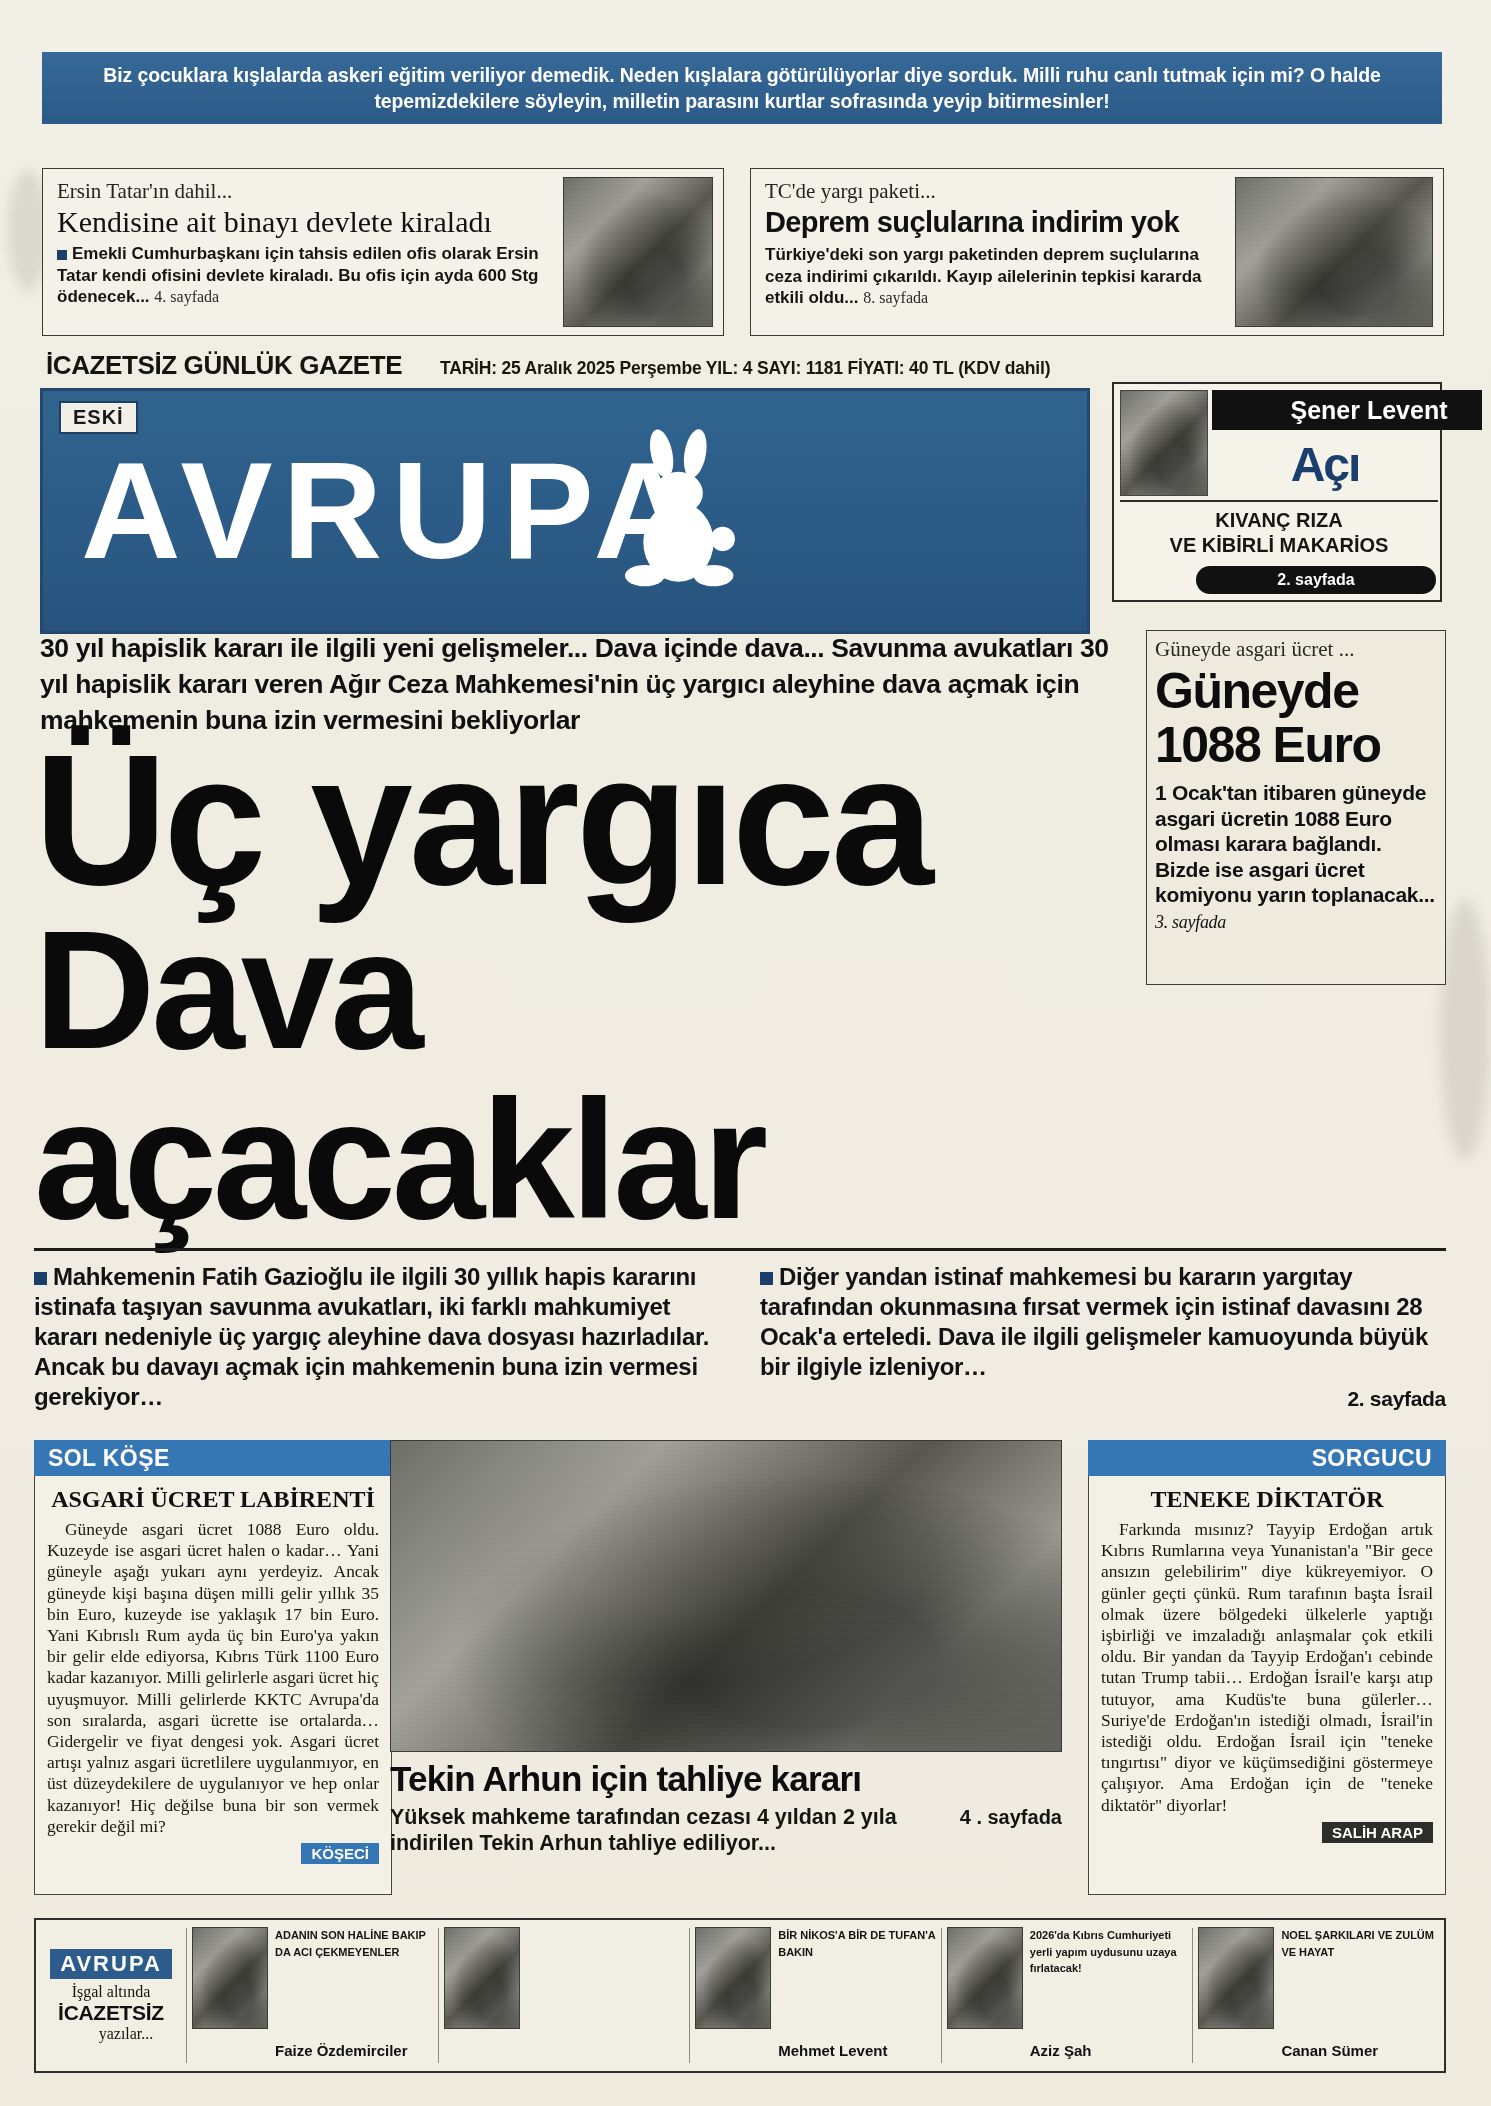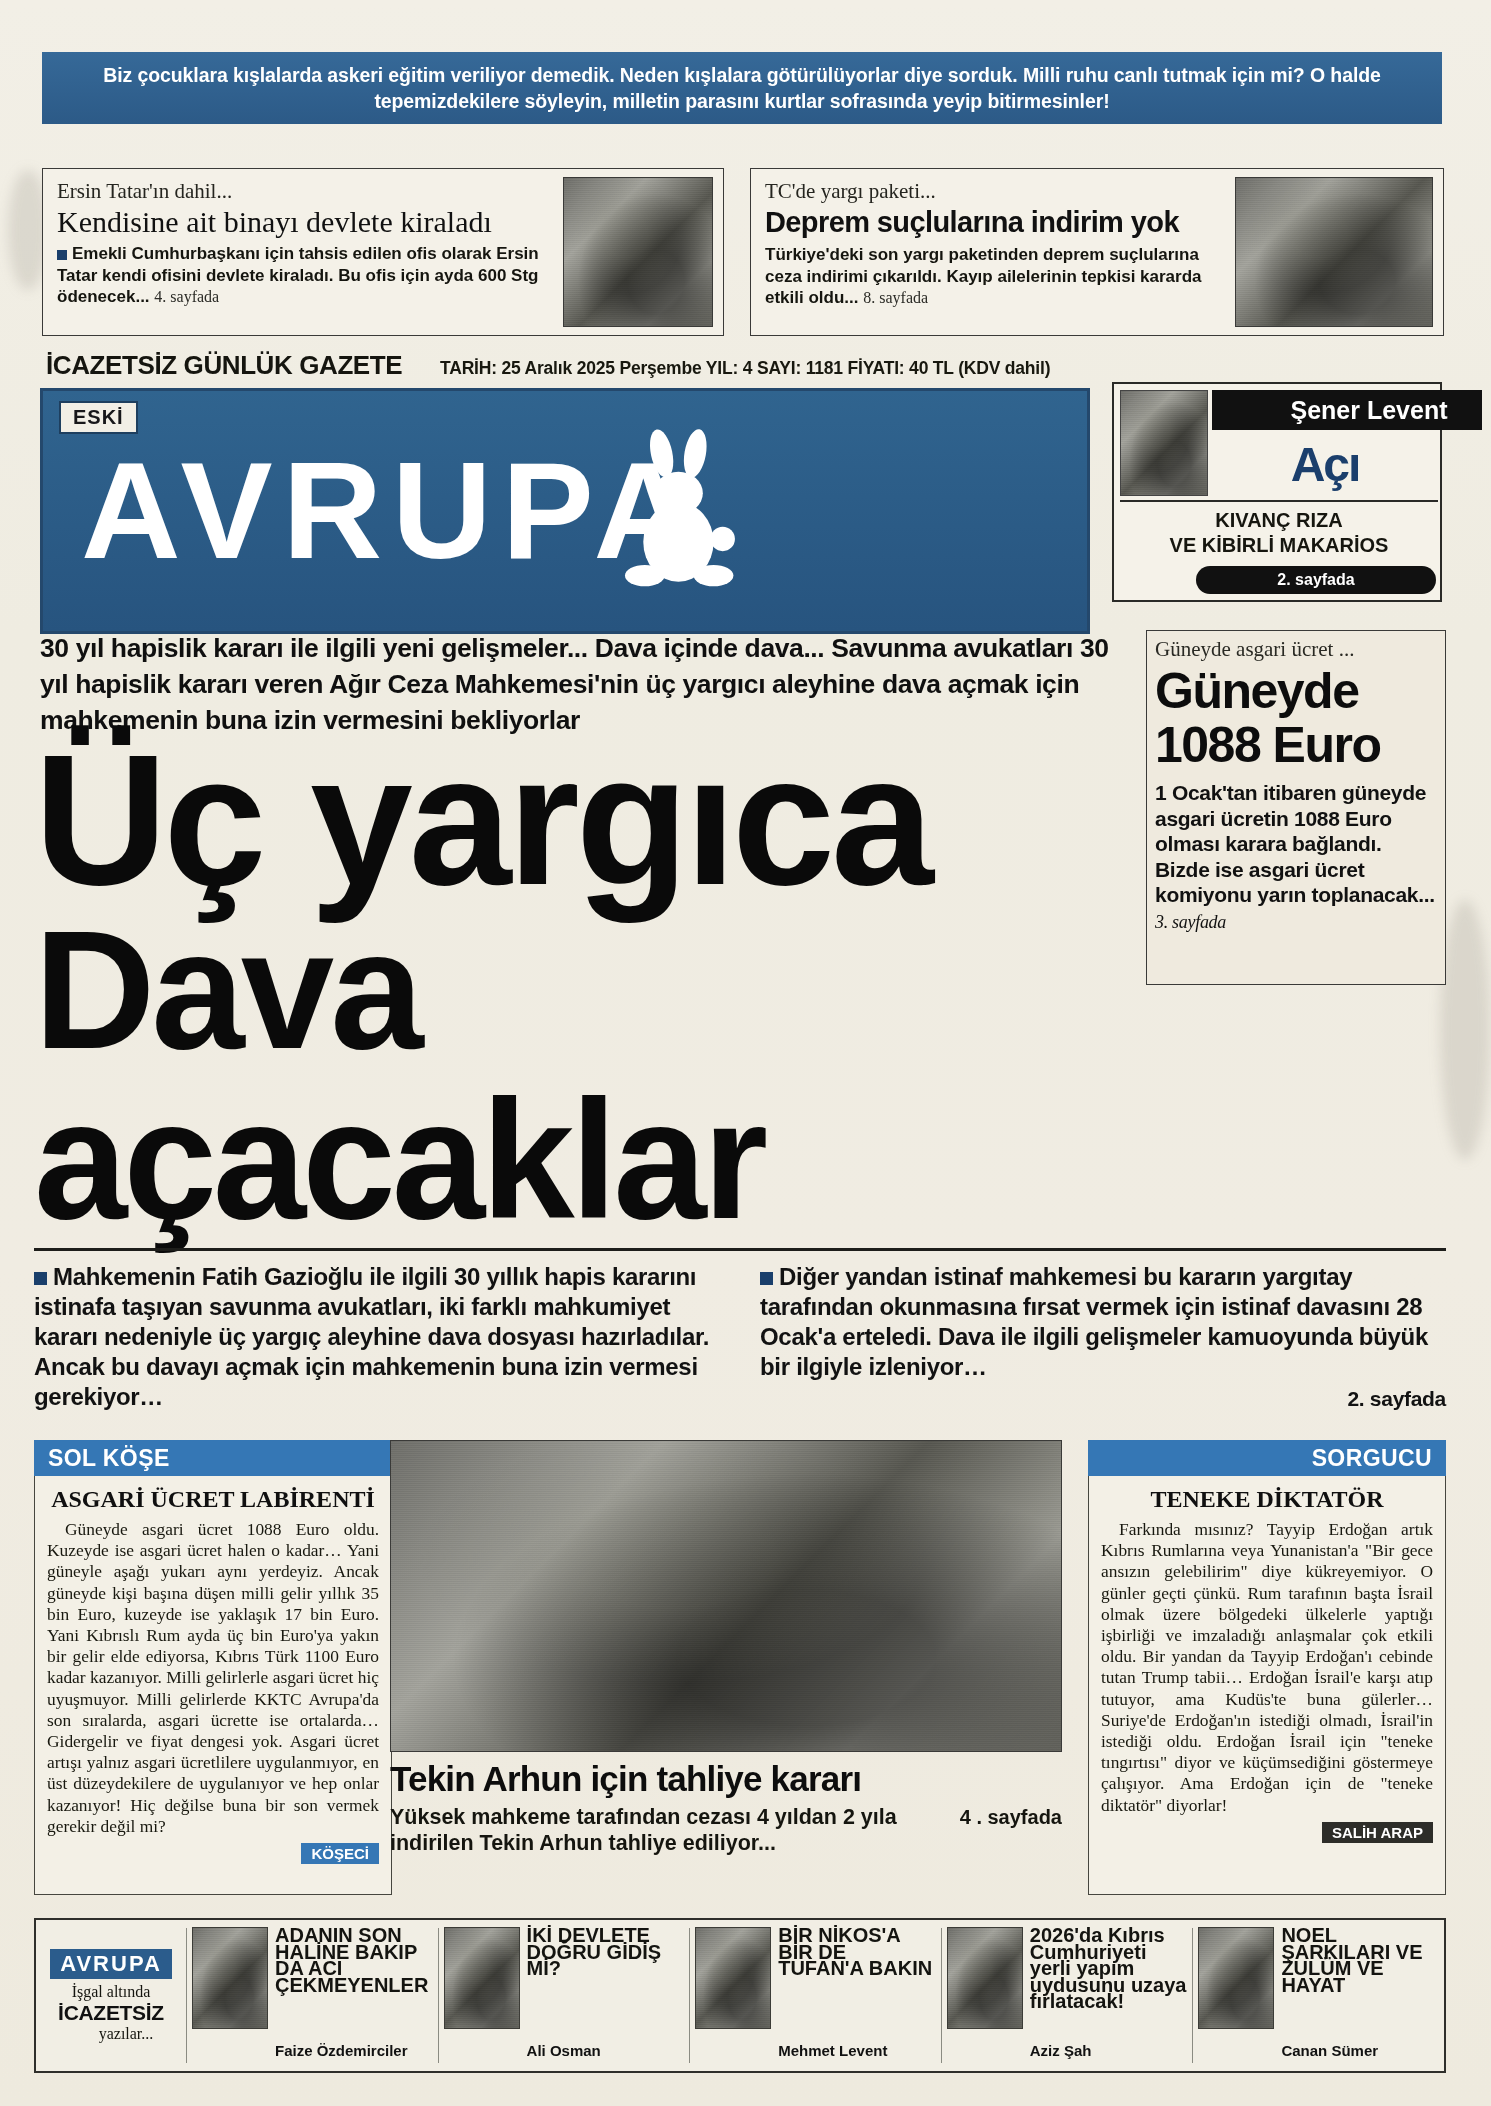--- a/index.html
+++ b/index.html
@@ -218,21 +218,21 @@
   #bs-logo .lg{
     background:#2b5c8c;color:#fff;font-weight:bold;font-size:22px;letter-spacing:2px;
     padding:2px 10px;
   }
   #bs-logo .l2{font-family:"Liberation Serif",serif;font-size:16px;margin-top:4px;color:#15150f;}
   #bs-logo .l3{font-weight:bold;font-size:21px;color:#111;letter-spacing:-.3px;}
   #bs-logo .l4{font-family:"Liberation Serif",serif;font-size:16px;color:#15150f;margin-left:30px;}
   .bs-person{flex:1;display:flex;align-items:flex-start;gap:7px;padding:7px 5px;box-sizing:border-box;}
   .bs-face{width:74px;height:100px;border:1px solid #3c3c37;flex:0 0 auto;}
   .bs-right{flex:1;min-width:0;display:flex;flex-direction:column;height:132px;}
-  .bs-title{font-weight:bold;font-size:20px;line-height:16.5px;color:#141410;}
+  .bs-title{font-weight:bold;font-size:11px;line-height:16.5px;color:#141410;}
   .bs-name{margin-top:auto;font-weight:bold;font-size:15px;color:#111;}
   .divider{width:1px;background:#8b8b82;margin:8px 0;}
 
   
   .smudge{position:absolute;background:rgba(120,118,105,.18);filter:blur(6px);border-radius:50%;}
 </style>
 </head>
 <body>
 
 <div class="page">
@@ -371,24 +371,20 @@
       <div class="bs-face photo grain"></div>
       <div class="bs-right">
         <div class="bs-title">ADANIN SON HALİNE BAKIP DA ACI ÇEKMEYENLER</div>
         <div class="bs-name">Faize Özdemirciler</div>
       </div>
     </div>
     <div class="divider"></div>
 
     <div class="bs-person">
       <div class="bs-face photo grain"></div>
-      <div class="bs-right">
-        <div class="bs-title">İKİ DEVLETE DOĞRU GİDİŞ Mİ?</div>
-        <div class="bs-name">Ali Osman</div>
-      </div>
     </div>
     <div class="divider"></div>
 
     <div class="bs-person">
       <div class="bs-face photo grain"></div>
       <div class="bs-right">
         <div class="bs-title">BİR NİKOS'A BİR DE TUFAN'A BAKIN</div>
         <div class="bs-name">Mehmet Levent</div>
       </div>
     </div>

